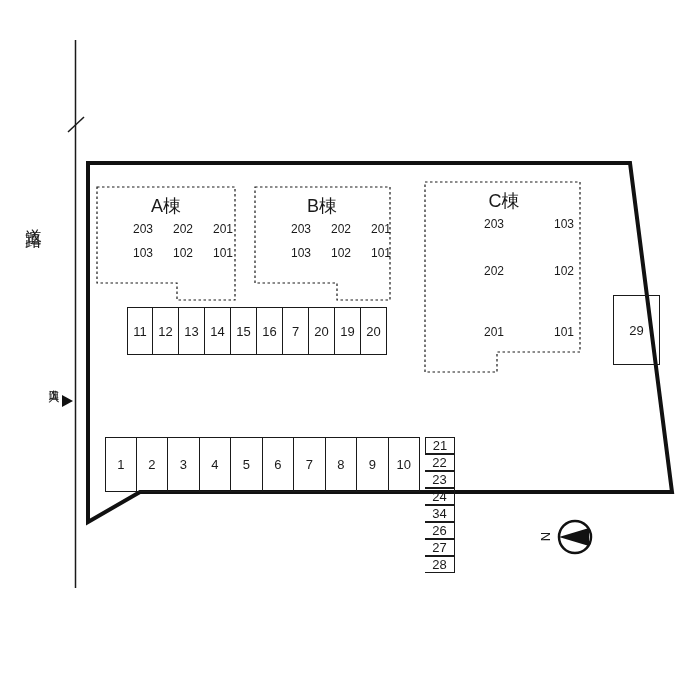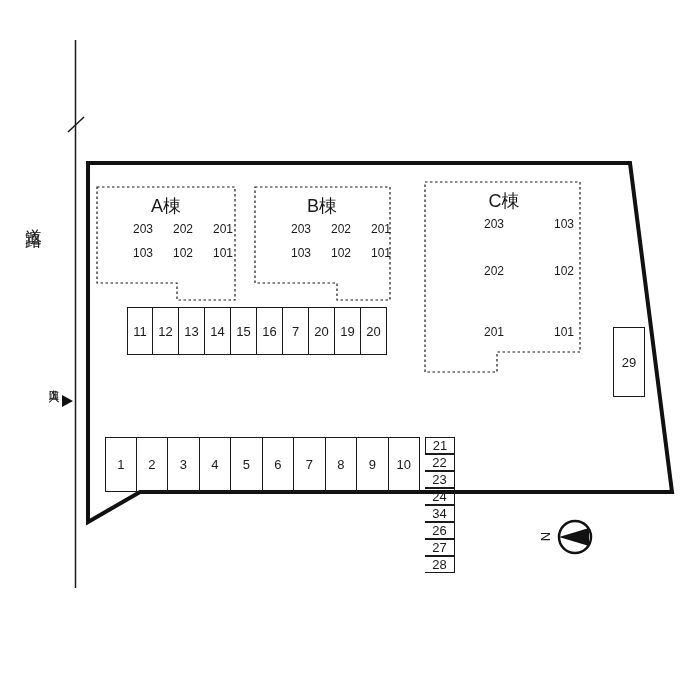--- a/index.html
+++ b/index.html
@@ -22,23 +22,23 @@
     background:transparent;
   }
   .cell:first-child { border-left:1px solid #1a1a1a; }
   .row-mid  { left:95px;  top:307px; height:48px;margin-left:32px; }
   .row-mid .cell { width:26px; }
   .row-bl   { left:105px; top:437px; height:55px; }
   .row-bl .cell { width:31.5px; }
   .row-br   { left:425px; top:437px; height:55px;flex-direction:column; }
   .row-br .cell { width:30px; }
   .space29 {
-    position:absolute; left:613px; top:295px; width:32px; height:70px;
+    position:absolute; left:613px; top:295px; width:47px; height:70px;
     box-sizing:border-box; border:1px solid #1a1a1a;
-    display:flex; align-items:center; justify-content:center; font-size:13px;margin-top:32px;
+    display:flex; align-items:center; justify-content:center; font-size:13px;
   }
   .north-n {
     position:absolute; left:541px; top:529px; font-size:13px;
     transform:rotate(-90deg);
   }
 </style>
 </head>
 <body>
 
 <div class="canvas">

